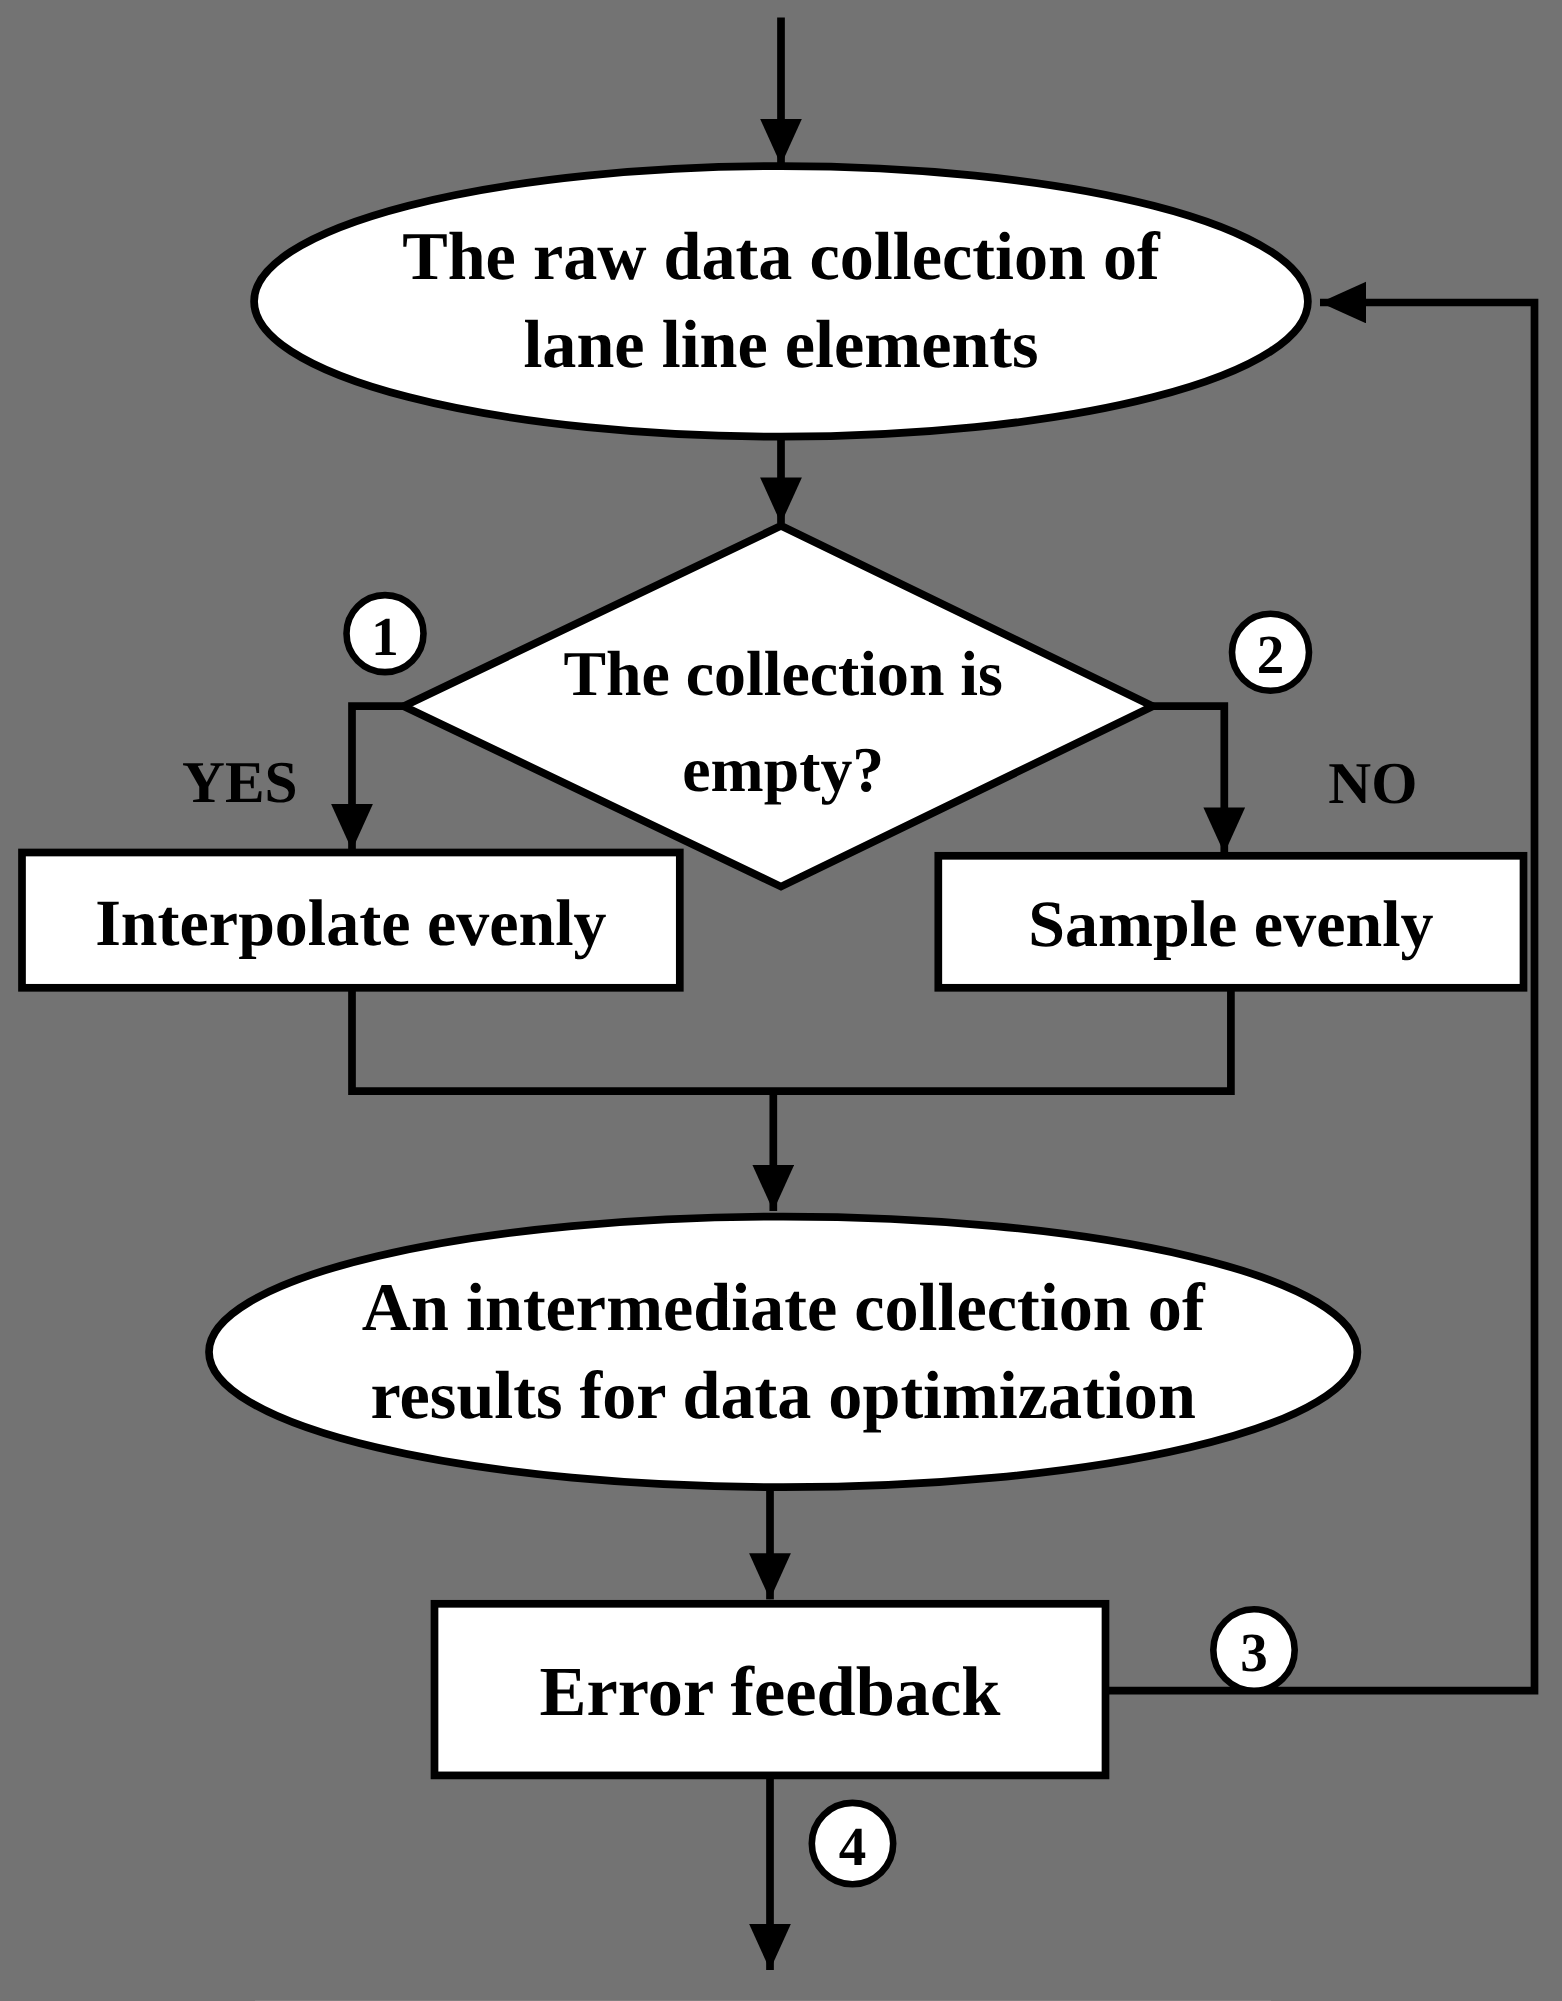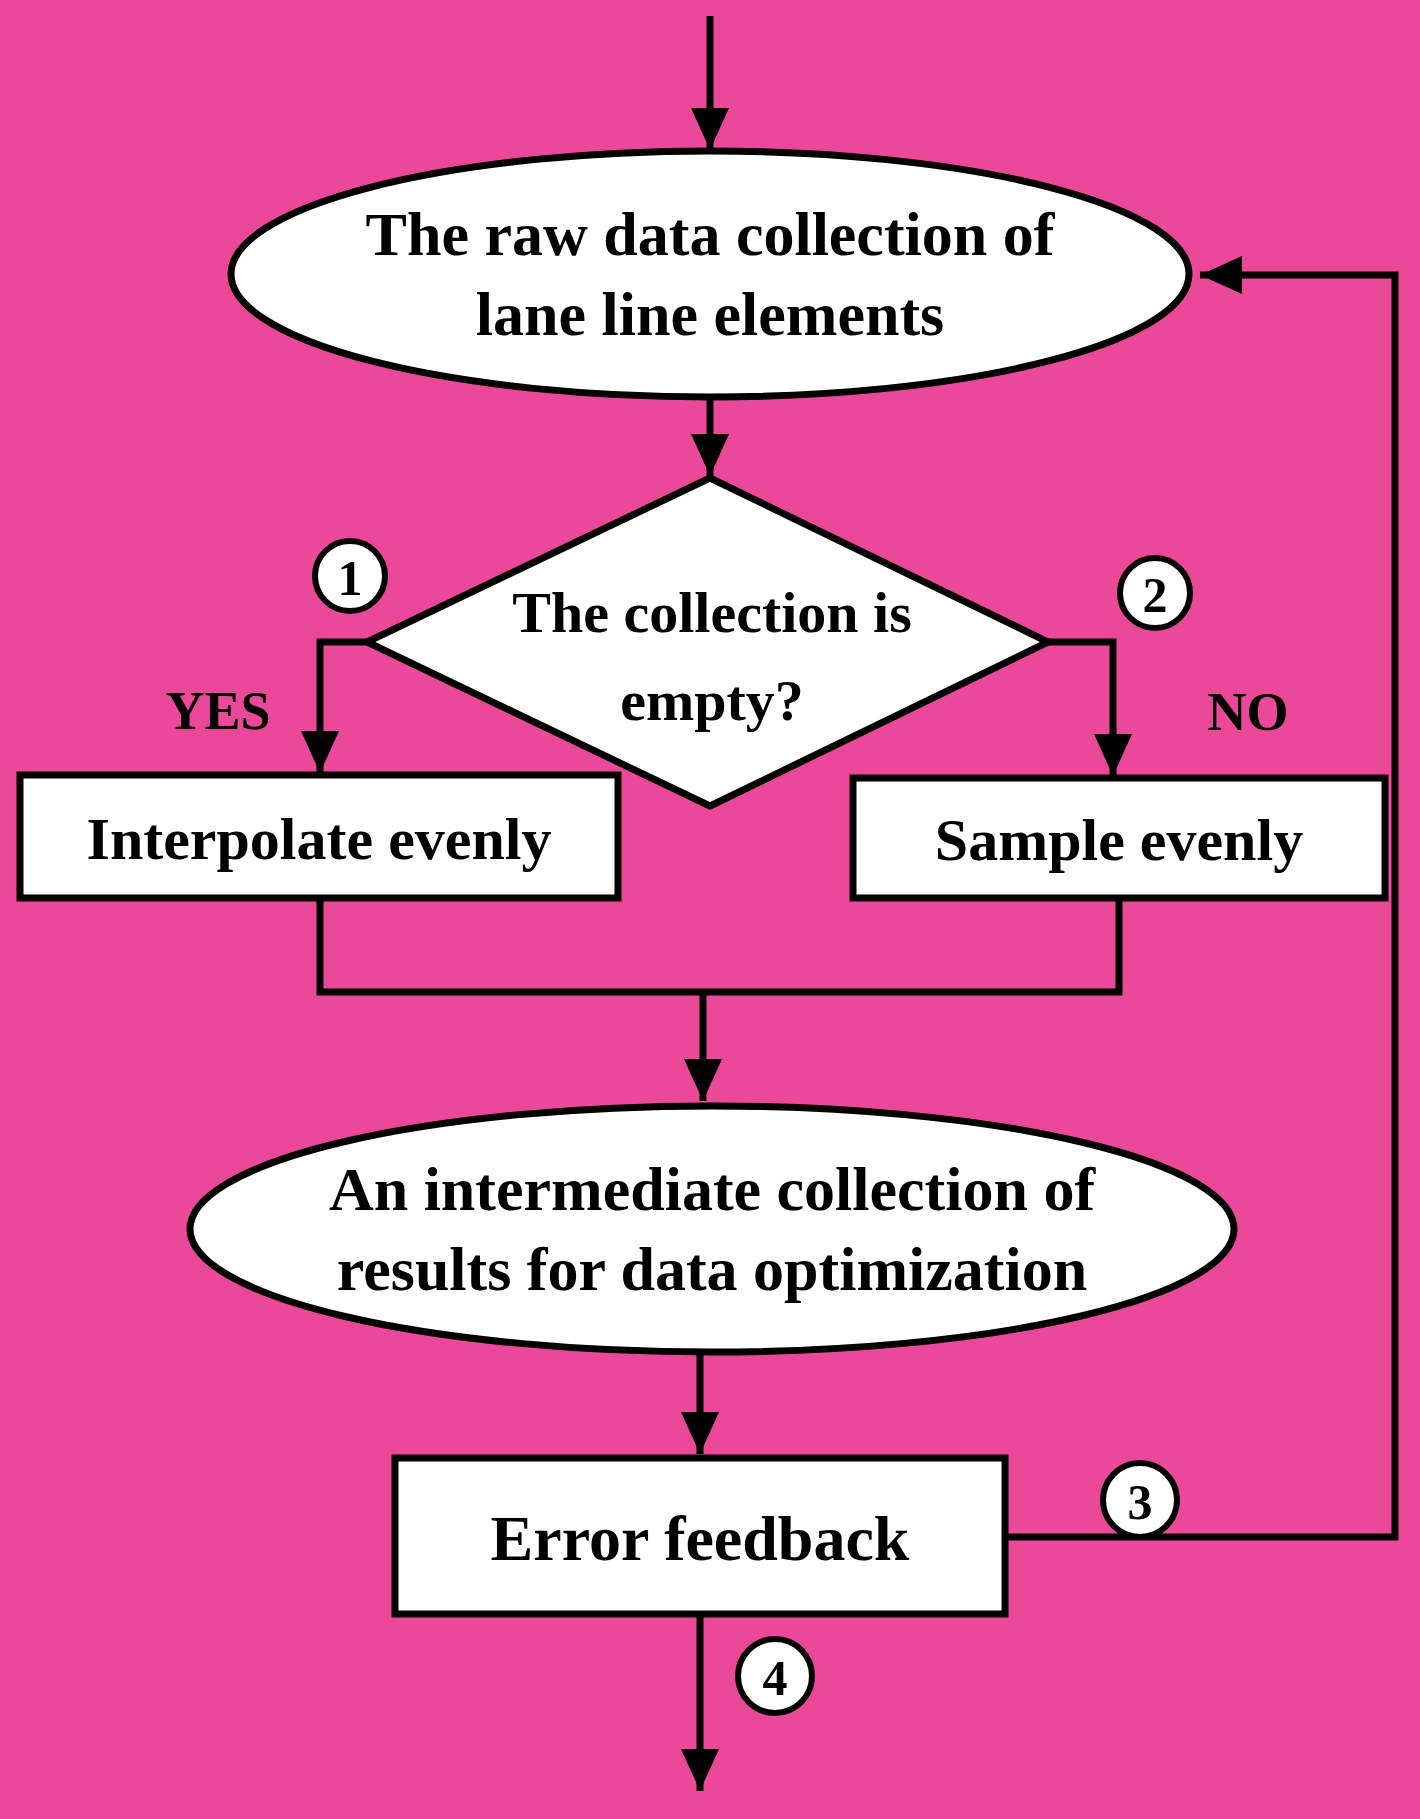--- a/index.html
+++ b/index.html
@@ -1,16 +1,16 @@
 <!DOCTYPE html>
 <html><head>
 <meta charset="utf-8">
 <style>
   html,body{margin:0;padding:0;background:#ffffff;}
-  .stage{position:relative;width:1420px;height:1819px;background:#ec4899;overflow:hidden;}
+  .stage{position:relative;width:1420px;height:1819px;background:#737373;overflow:hidden;}
   svg{display:block;}
   .shape{fill:#ffffff;stroke:#000000;stroke-width:7;}
   .edge{fill:none;stroke:#000000;stroke-width:7;}
   .marker-circle{fill:#ffffff;stroke:#000000;stroke-width:6;}
   text{
     font-family:"Liberation Serif","DejaVu Serif",serif;
     font-weight:bold;
     fill:#000000;
     text-anchor:middle;
     dominant-baseline:central;

